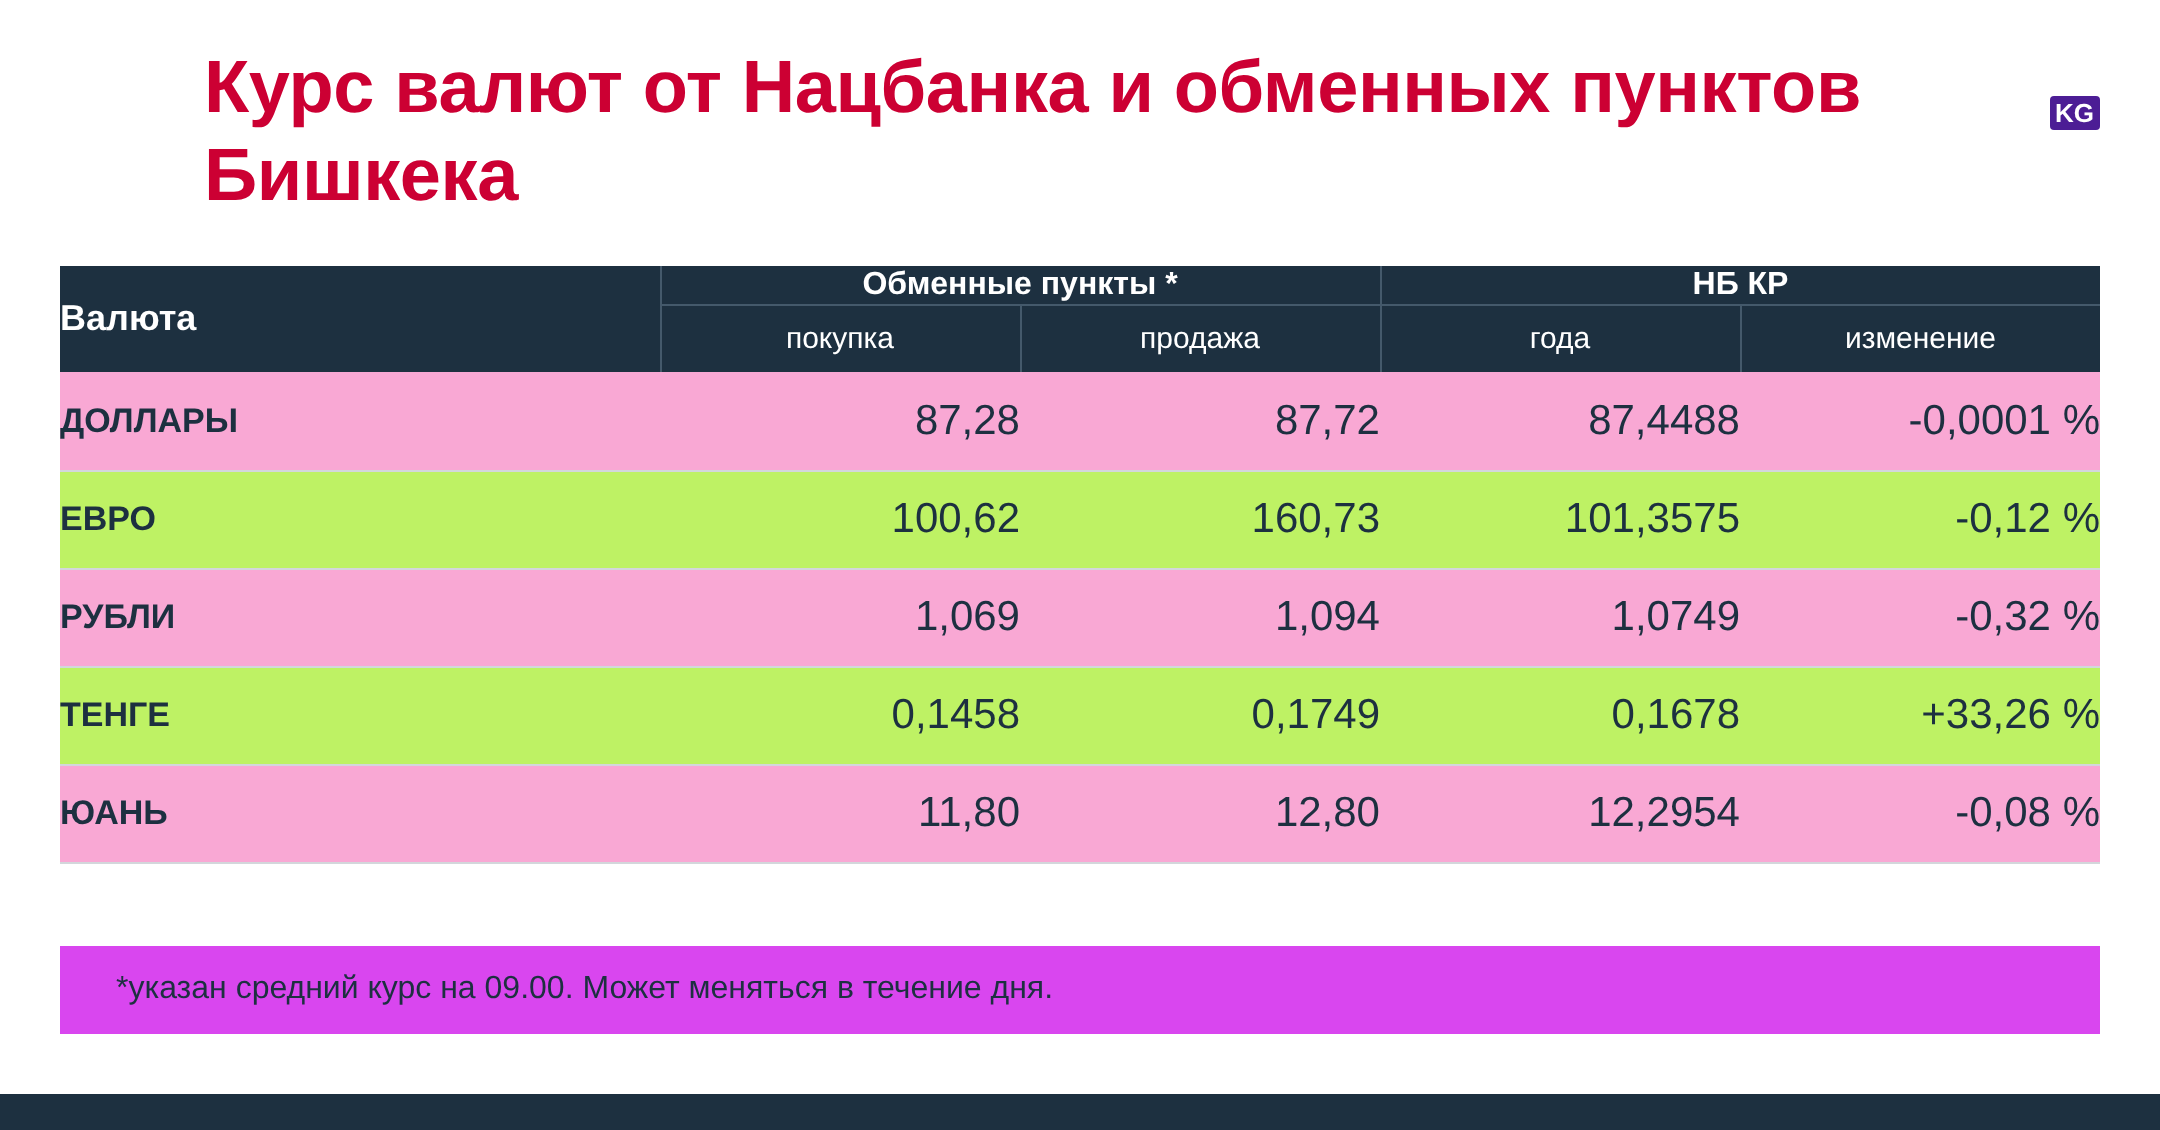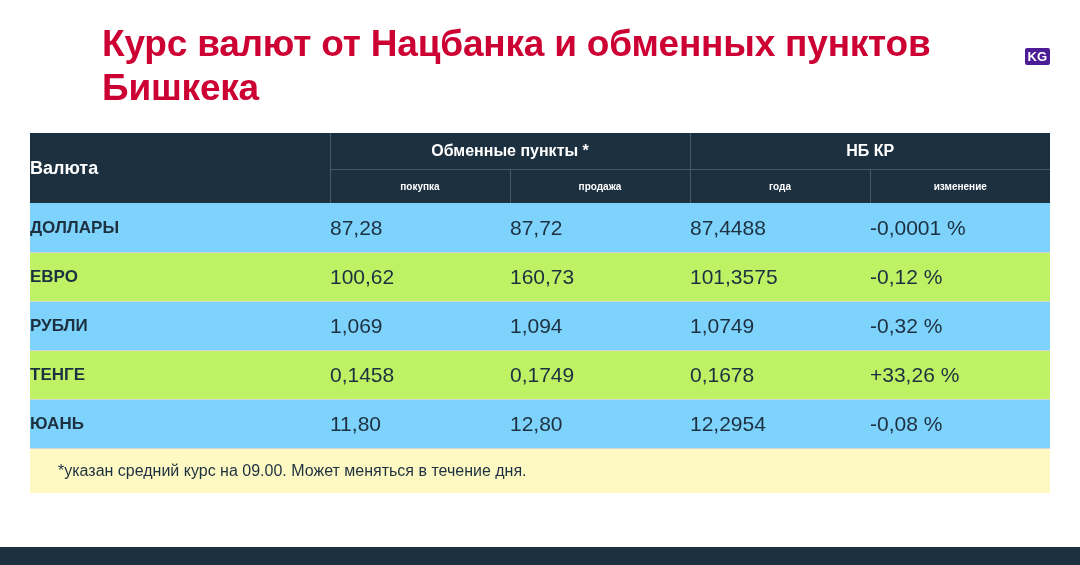--- a/index.html
+++ b/index.html
@@ -89,72 +89,73 @@
   table.rates th, table.rates td {
     padding: 0;
   }
   .hdr-dark {
     background: #1d3040;
     color: #ffffff;
   }
   .hdr-top-group {
     font-size: 16px;
     font-weight: bold;
-    height: 36px;
+    height: 19px;
     border-left: 1px solid #44596b;
   }
   .hdr-currency {
     font-size: 18px;
     font-weight: bold;
     text-align: left;
     padding-left: 20px;
     vertical-align: middle;
   }
   .hdr-sub {
-    font-size: 10px;
-    font-weight: bold;
+    font-size: 15px;
+    font-weight: normal;
     height: 33px;
     text-align: center;
     border-left: 1px solid #44596b;
     border-top: 1px solid #44596b;
   }
   tbody tr {
     height: 49px;
   }
   tbody tr.odd td {
-    background: #7dd3fc;
+    background: #f9a8d4;
   }
   tbody tr.even td {
     background: #bef264;
   }
   td.cur-name {
     font-size: 17px;
     font-weight: bold;
     color: #1d3040;
     padding-left: 20px;
     text-align: left;
   }
   td.num {
     font-size: 21px;
     color: #1d3040;
-    text-align: left;
+    text-align: right;
   }
   tbody td {
     border-bottom: 1px solid #d3d7db;
   }
   .note {
-    background: #fef9c3;
+    background: #d946ef;
     width: 1020px;
     box-sizing: border-box;
     height: 44px;
     display: flex;
     align-items: center;
     padding-left: 28px;
     font-size: 16px;
     color: #1d3040;
+    margin-top: 41px;
   }
   .footer-bar {
     position: absolute;
     left: 0;
     bottom: 0;
     width: 1080px;
     height: 18px;
     background: #1d3040;
   }
 </style>

